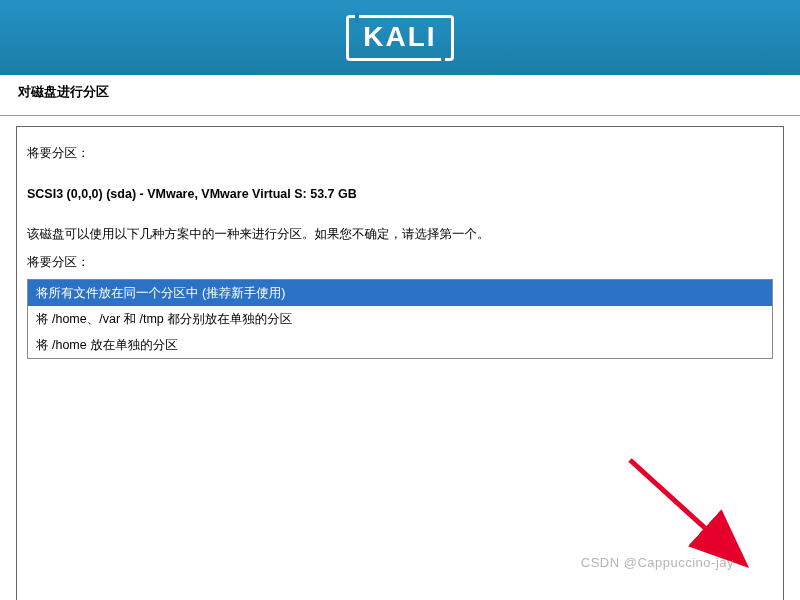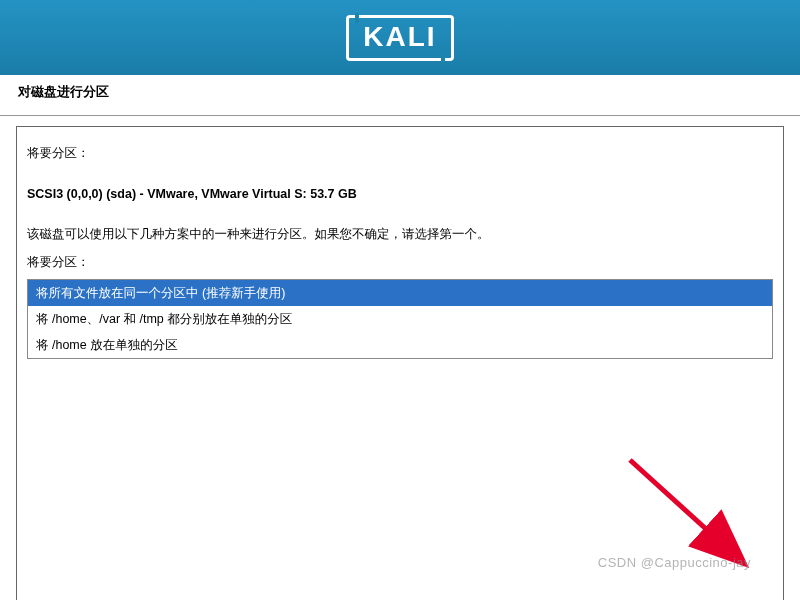--- a/index.html
+++ b/index.html
@@ -15,21 +15,21 @@
     .panel { border: 1px solid #666; padding: 10px 10px 10px 10px; height: 504px; }
     .row { font-size: 12.5px; margin: 6px 0; line-height: 1.7; }
     .disk-row { font-size: 12.5px; font-weight: 700; margin: 23px 0; }
     .list-box { border: 1px solid #888; margin-top: 5px; }
     .option { font-size: 12.5px; padding: 5px 8px 4px 8px; cursor: pointer; }
     .option.selected { background: #2b72c7; color: #ffffff; }
     .footer { display: flex; justify-content: space-between; align-items: center; padding: 10px 16px; }
     .footer-right { display: flex; gap: 20px; }
     .btn { font-size: 12.5px; padding: 5px 18px; border: 1px solid #777; border-radius: 2px; background: #e5e5e5; cursor: pointer; font-family: inherit; }
     .arrow { position: absolute; pointer-events: none; }
-    .watermark { position: absolute; bottom: 30px; right: 49px; color: rgba(140,140,140,0.65); font-size: 13px; letter-spacing: 0.5px; pointer-events: none; font-family: Arial, sans-serif; }
+    .watermark { position: absolute; bottom: 30px; right: 66px; color: rgba(140,140,140,0.65); font-size: 13px; letter-spacing: 0.5px; pointer-events: none; font-family: Arial, sans-serif; }
   </style>
 </head>
 <body>
 
 <div class="banner">
   <div class="logo-box">
     <span class="logo-mark-l"></span>
     <span class="logo-text">KALI</span>
     <span class="logo-mark-r"></span>
   </div>

